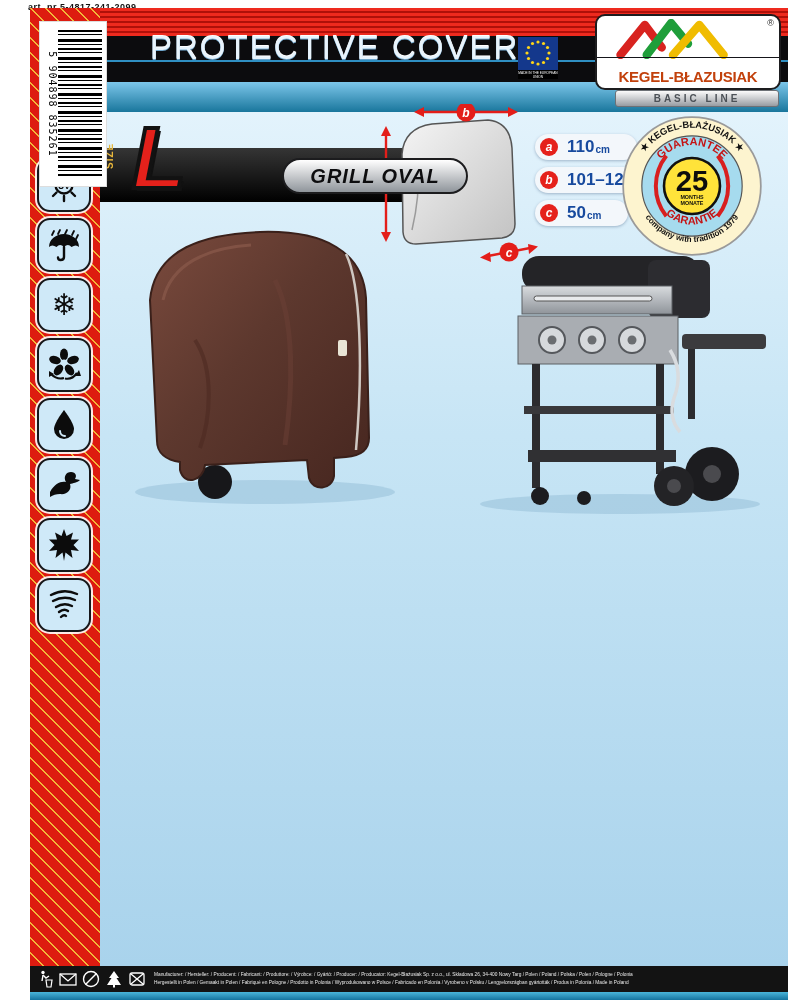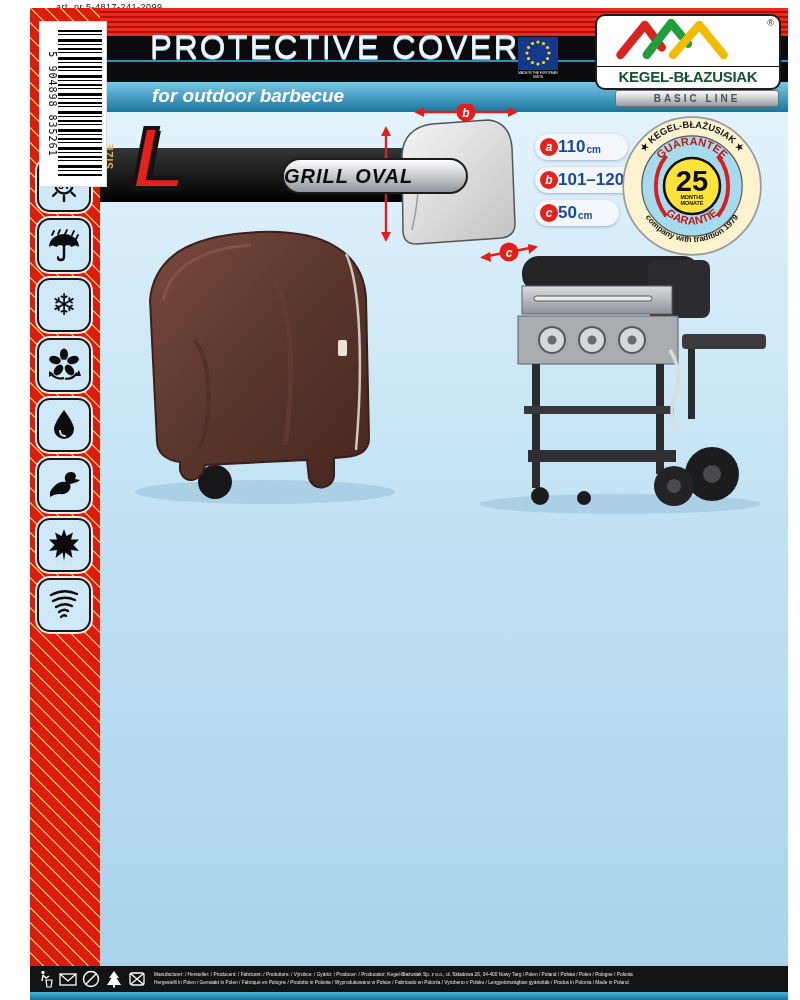--- a/index.html
+++ b/index.html
@@ -1,20 +1,20 @@
 <!DOCTYPE html>
 <html><head>
 <meta charset="utf-8">
 <style>
   html,body{margin:0;padding:0}
   body{width:800px;height:1000px;position:relative;background:#fff;
        font-family:"Liberation Sans",sans-serif;overflow:hidden}
   .abs{position:absolute}
 
-  .art-no{left:56px;top:2px;font-size:9px;font-weight:normal;color:#111;letter-spacing:.5px}
+  .art-no{left:28px;top:2px;font-size:9px;font-weight:bold;color:#111;letter-spacing:.5px}
 
   .label{left:30px;top:8px;width:758px;height:992px;position:absolute}
 
   .main-bg{left:0;top:102px;width:758px;height:856px;
            background:linear-gradient(180deg,#e3f3fc 0%,#c7e5f5 38%,#a9d3ec 100%)}
 
   
   .band-red{left:0;top:0;width:758px;height:28px;
             background:repeating-linear-gradient(180deg,#ee2a1e 0 3px,#b01009 3px 5px)}
   .band-black{left:0;top:28px;width:758px;height:46px;background:#0c0c0e}
@@ -28,21 +28,21 @@
   
   .eu-flag{left:488px;top:29px;width:40px;height:33px;background:#14388c;z-index:3}
   .eu-caption{left:488px;top:62px;width:40px;height:9px;background:#000;color:#fff;
               font-size:3.2px;text-align:center;line-height:4.4px;padding-top:1px;box-sizing:border-box;z-index:3}
 
   
   .logo-box{left:565px;top:6px;width:182px;height:72px;background:#fff;border:2px solid #1d1d1f;
             border-radius:10px;z-index:4;text-align:center}
   .logo-reg{position:absolute;right:5px;top:2px;font-size:9px;color:#222}
   .brand-name{position:absolute;left:0;right:0;bottom:3px;font-size:15px;font-weight:bold;
-              color:#14532d;letter-spacing:-.3px;border-top:1.5px solid #15151a;padding-top:1px}
+              color:#c2410c;letter-spacing:-.3px;border-top:1.5px solid #15151a;padding-top:10px}
   .basic-badge{left:585px;top:82px;width:162px;height:15px;z-index:4;
                background:linear-gradient(180deg,#fbfbfb,#989ca2);border:1px solid #6d7176;border-radius:3px;
                display:flex;align-items:center;justify-content:center}
   .basic-badge span{font-size:10px;font-weight:bold;color:#4c5157;letter-spacing:3px;}
 
   
   .barcode-box{left:10px;top:14px;width:66px;height:164px;background:#fff;z-index:6;box-shadow:0 0 0 1px #ddd}
   .barcode-inner{position:absolute;left:-47px;top:51px;width:160px;height:62px;transform:rotate(90deg)}
   .bars{height:44px;margin:2px 6px 0;
         background:repeating-linear-gradient(90deg,#000 0 2px,#fff 2px 4px,#000 4px 5px,#fff 5px 9px,#000 9px 12px,#fff 12px 14px,#000 14px 15px,#fff 15px 18px)}
@@ -58,30 +58,30 @@
 
   
   .size-band{left:70px;top:140px;width:382px;height:54px;z-index:3;
              background:linear-gradient(180deg,#353535,#000);border-radius:0 27px 27px 0}
   .size-word{left:74px;top:161px;z-index:4;color:#e8b73c;font-size:10px;font-weight:bold;
              letter-spacing:1px;transform:rotate(-90deg);transform-origin:left top}
   .size-letter{left:102px;top:106px;z-index:5;font-size:88px;line-height:1;font-weight:900;font-style:italic;
                color:#e5211b;-webkit-text-stroke:4px #121212;text-shadow:3px 3px 0 #111}
   .model-pill{left:252px;top:150px;width:186px;height:36px;z-index:5;border-radius:18px;
               background:linear-gradient(180deg,#ffffff,#8f959b);border:2px solid #1c1c1e;
-              display:flex;align-items:center;justify-content:flex-start;box-sizing:border-box}
+              display:flex;align-items:center;justify-content:center;box-sizing:border-box}
   .model-pill span{font-size:20px;font-weight:900;font-style:italic;color:#0d0d0f;letter-spacing:1px}
 
   
   .dims{left:505px;top:126px;z-index:3}
   .dim-row{display:flex;align-items:center;background:#f3f7fb;border-radius:14px;
            padding:3px 10px 3px 5px;margin-bottom:7px;width:max-content;box-shadow:0 1px 3px rgba(40,70,110,.35)}
   .dim-key{width:18px;height:18px;border-radius:50%;background:#e5211b;color:#fff;font-weight:bold;
            font-style:italic;font-size:12px;display:flex;align-items:center;justify-content:center}
-  .dim-val{color:#174a9e;font-weight:800;font-size:17px;margin-left:0}
+  .dim-val{color:#174a9e;font-weight:800;font-size:17px;margin-left:9px}
   .dim-unit{color:#174a9e;font-weight:800;font-size:10px;align-self:flex-end;margin:0 17px 2px 1px}
 
   
   .sections{left:56px;top:488px;width:698px;height:468px;display:grid;z-index:3;
             grid-template-columns:1fr 1fr;gap:4px 5px;overflow:hidden}
   .sec{background:#fff;border:1.6px solid #c1272020;border:1.6px solid #c12720;border-radius:7px;
        box-shadow:0 0 0 1px #5a6a7a;padding:3px 6px 4px;font-size:5.5px;line-height:1.18;
        color:#1a1a1a;text-align:justify}
   .sec-badge{display:inline-block;border:1.2px solid #c4201c;color:#c4201c;border-radius:8px;
              padding:0 4px;font-size:6px;font-weight:bold;margin-right:3px;background:#fff}
@@ -103,21 +103,20 @@
 
 <div class="abs art-no">art. nr 5-4817-241-2099</div>
 
 <div class="label">
   <div class="abs main-bg"></div>
 
   <div class="abs band-red"></div>
   <div class="abs band-black"></div>
   <div class="abs band-blue"></div>
   <div class="abs title">PROTECTIVE COVER</div>
-  <div class="abs subtitle">for outdoor barbecue</div>
 
   <div class="abs eu-flag">
     <svg width="40" height="33" viewBox="0 0 40 33">
       <g fill="#ffd617">
         <circle cx="31" cy="16" r="1.6"></circle>
           <circle cx="29.5" cy="21.5" r="1.6"></circle>
           <circle cx="25.5" cy="25.5" r="1.6"></circle>
         <circle cx="20" cy="27" r="1.6"></circle>
           <circle cx="14.5" cy="25.5" r="1.6"></circle>
           <circle cx="10.5" cy="21.5" r="1.6"></circle>

